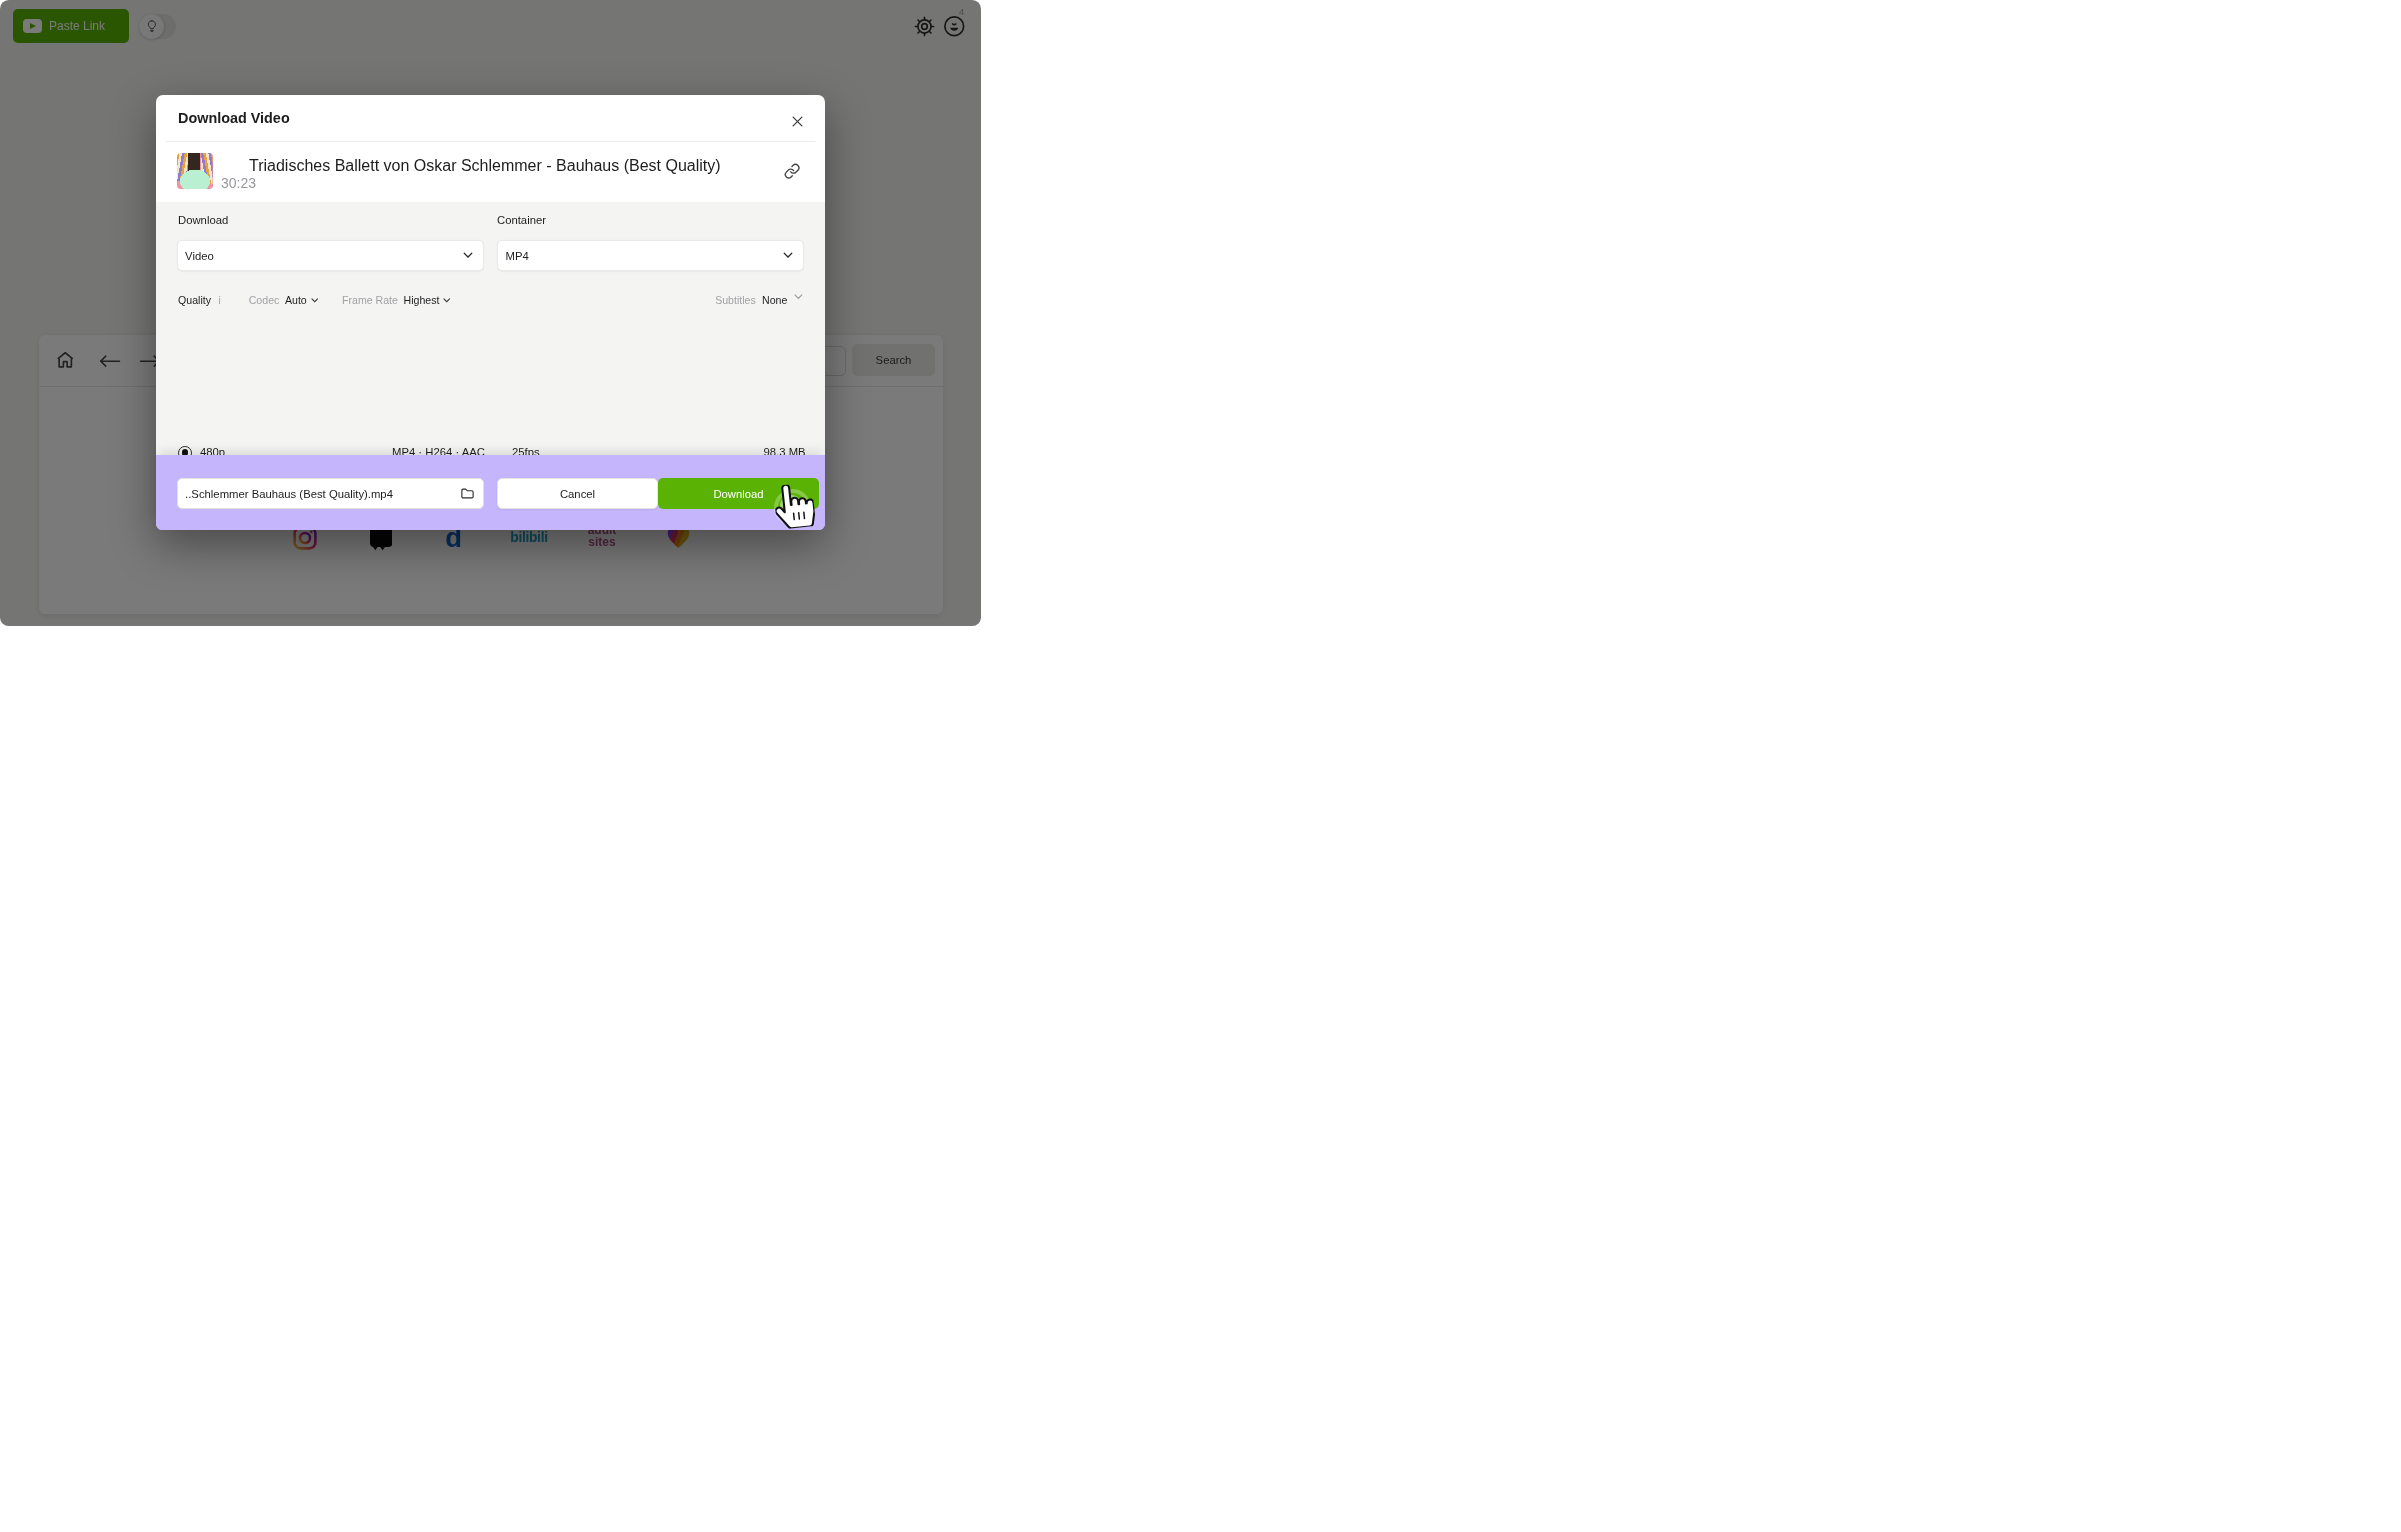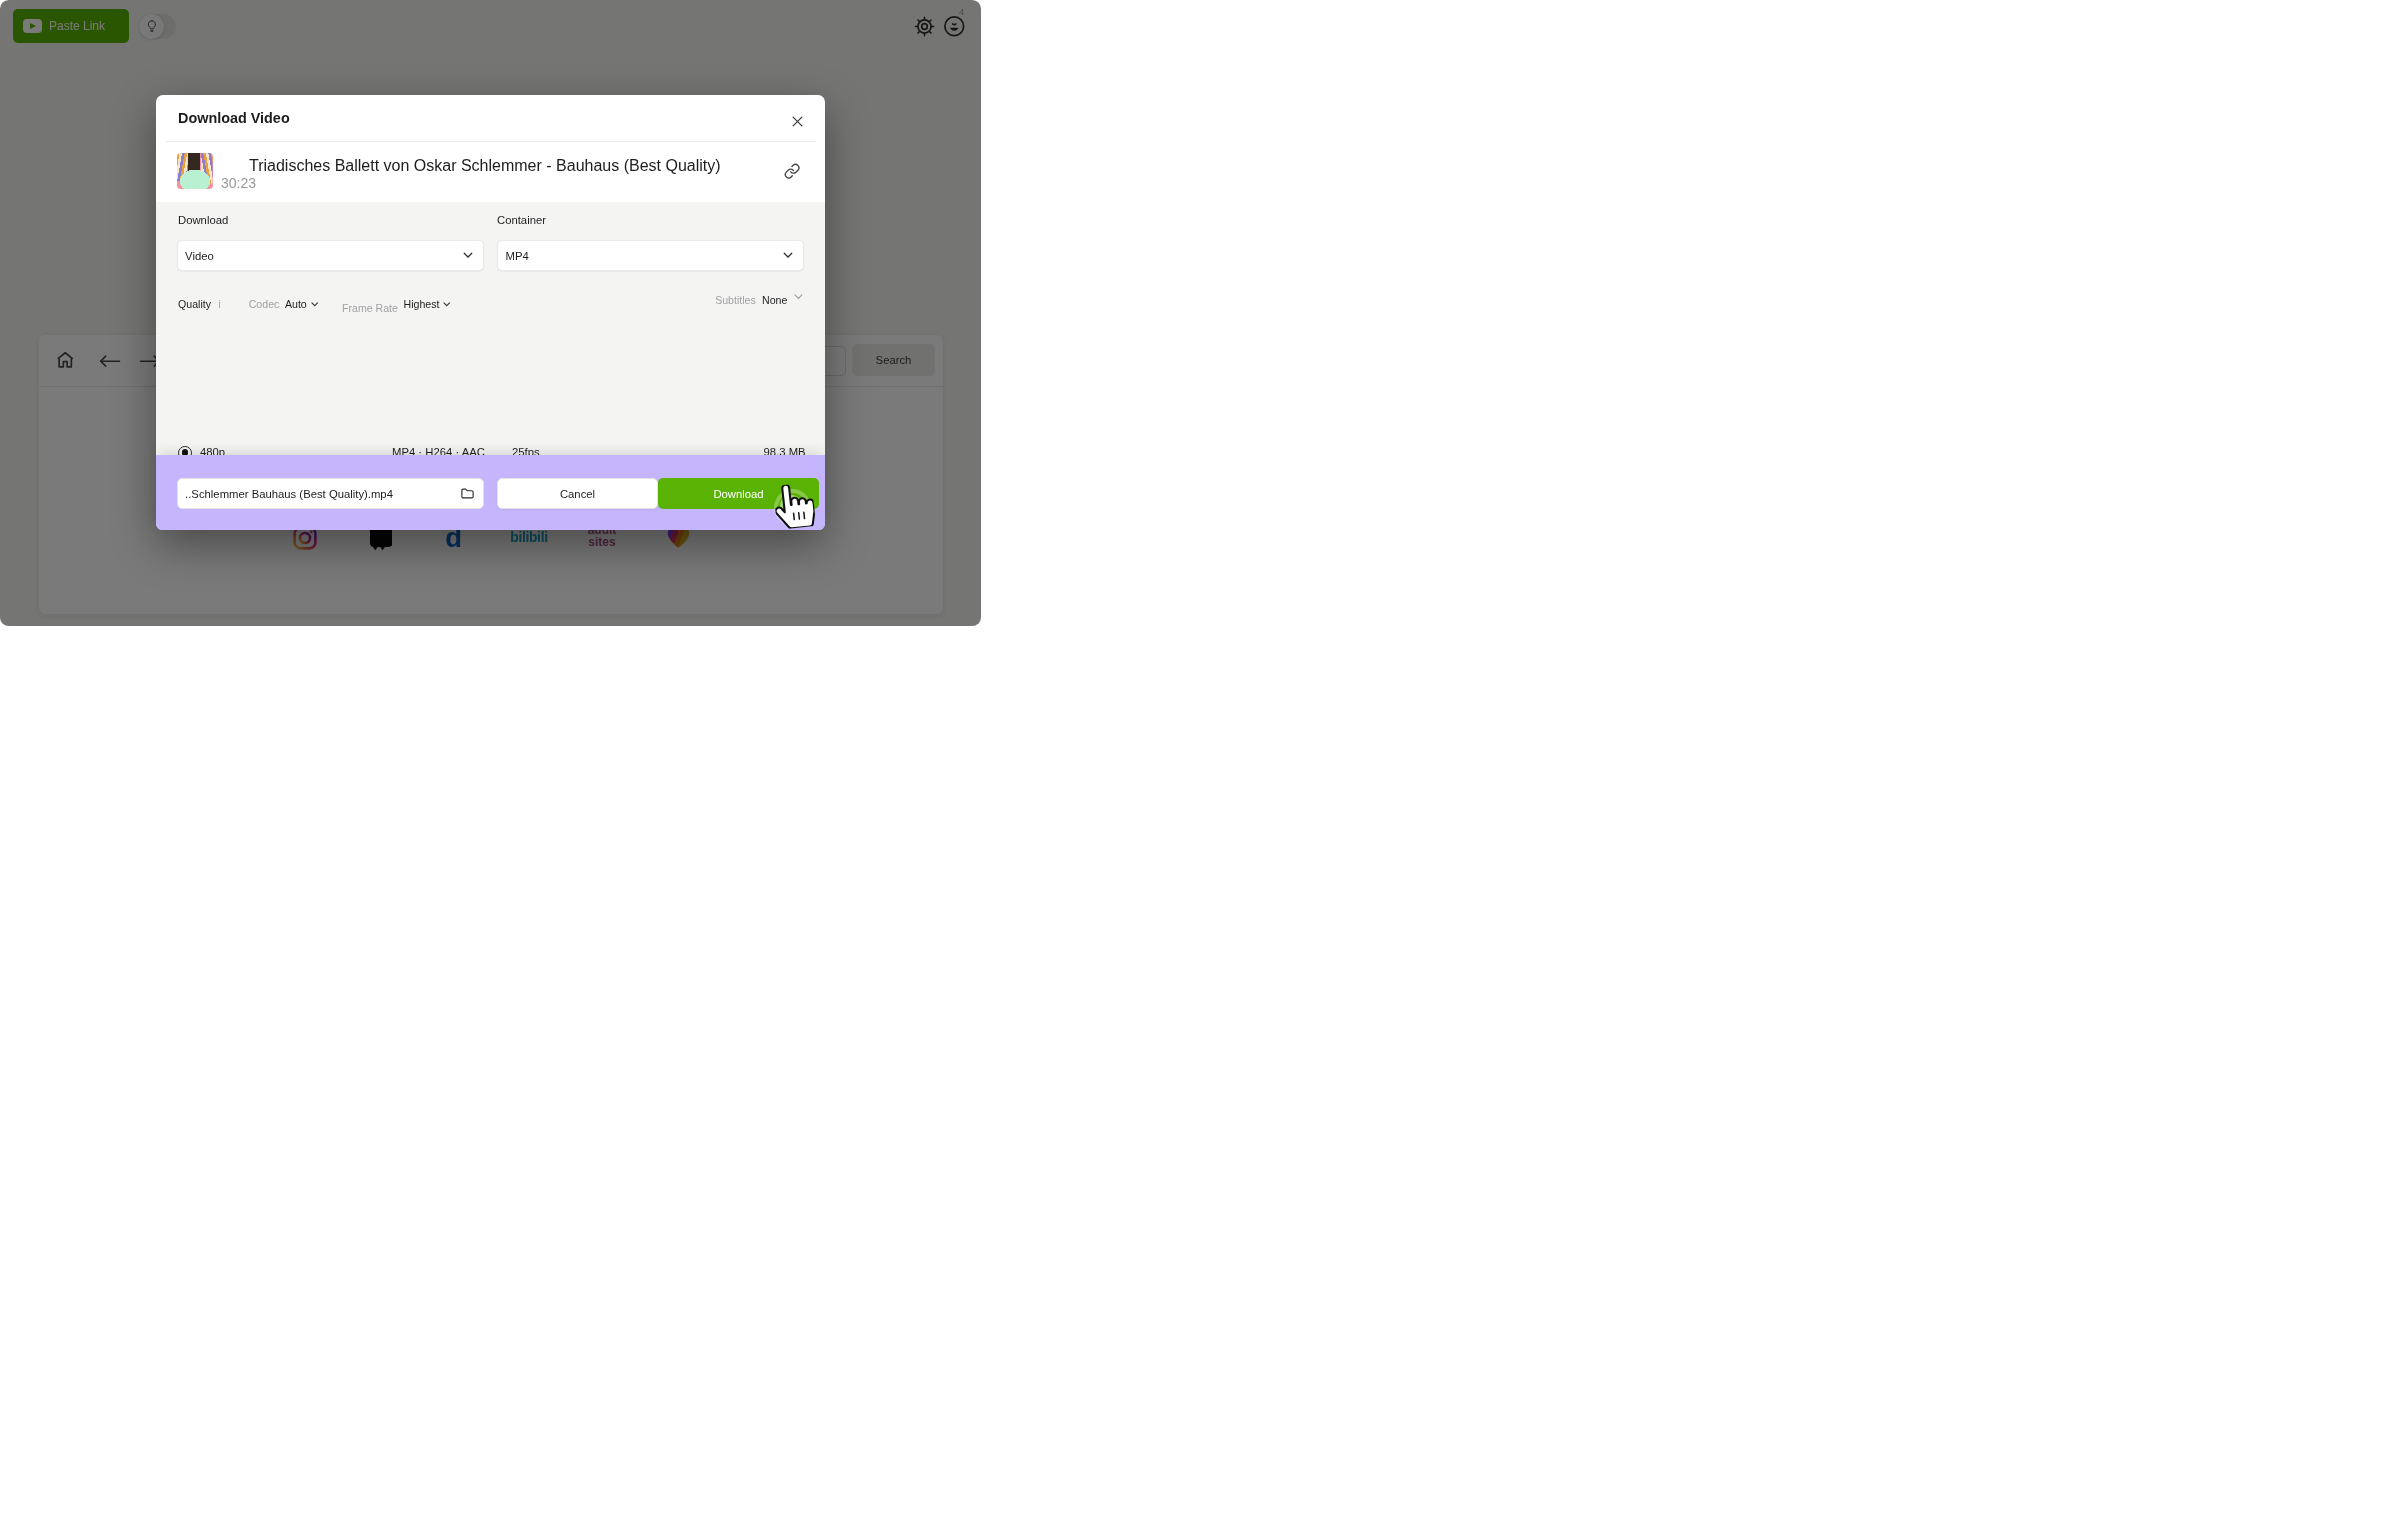--- a/index.html
+++ b/index.html
@@ -210,21 +210,21 @@
     </div>
 
     <div class="opts">
       <span class="opt-dark">Quality</span>
       <span class="opt-gray" style="margin-left:7.5px;font-size:10px;">i</span>
       <span class="opt-gray" style="margin-left:28px;">Codec</span>
       <span class="opt-dark" style="margin-left:5.6px;">Auto</span>
       <svg style="margin-left:3.8px;" width="7.5" height="5" viewBox="0 0 12 8" fill="none" stroke="#3a3a3c" stroke-width="1.8" stroke-linecap="round">
           <path d="m1.5 1.5 4.5 4.5 4.5-4.5"></path>
         </svg>
-      <span class="opt-gray" style="margin-left:24px;margin-top:8px;">Frame Rate</span>
+      <span class="opt-gray" style="margin-left:24px;">Frame Rate</span>
       <span class="opt-dark" style="margin-left:5.6px;">Highest</span>
       <svg style="margin-left:3.8px;" width="7.5" height="5" viewBox="0 0 12 8" fill="none" stroke="#3a3a3c" stroke-width="1.8" stroke-linecap="round">
           <path d="m1.5 1.5 4.5 4.5 4.5-4.5"></path>
         </svg>
     </div>
     <div class="subt">
       <span class="opt-gray">Subtitles</span>
       <span class="opt-dark" style="margin-left:6.3px;">None</span>
       <svg style="margin-left:6.3px;" width="8.8" height="5.6" viewBox="0 0 14 9" fill="none" stroke="#9a9a9e" stroke-width="1.8" stroke-linecap="round">
           <path d="m1.5 1.5 5.5 5.5 5.5-5.5"></path>

